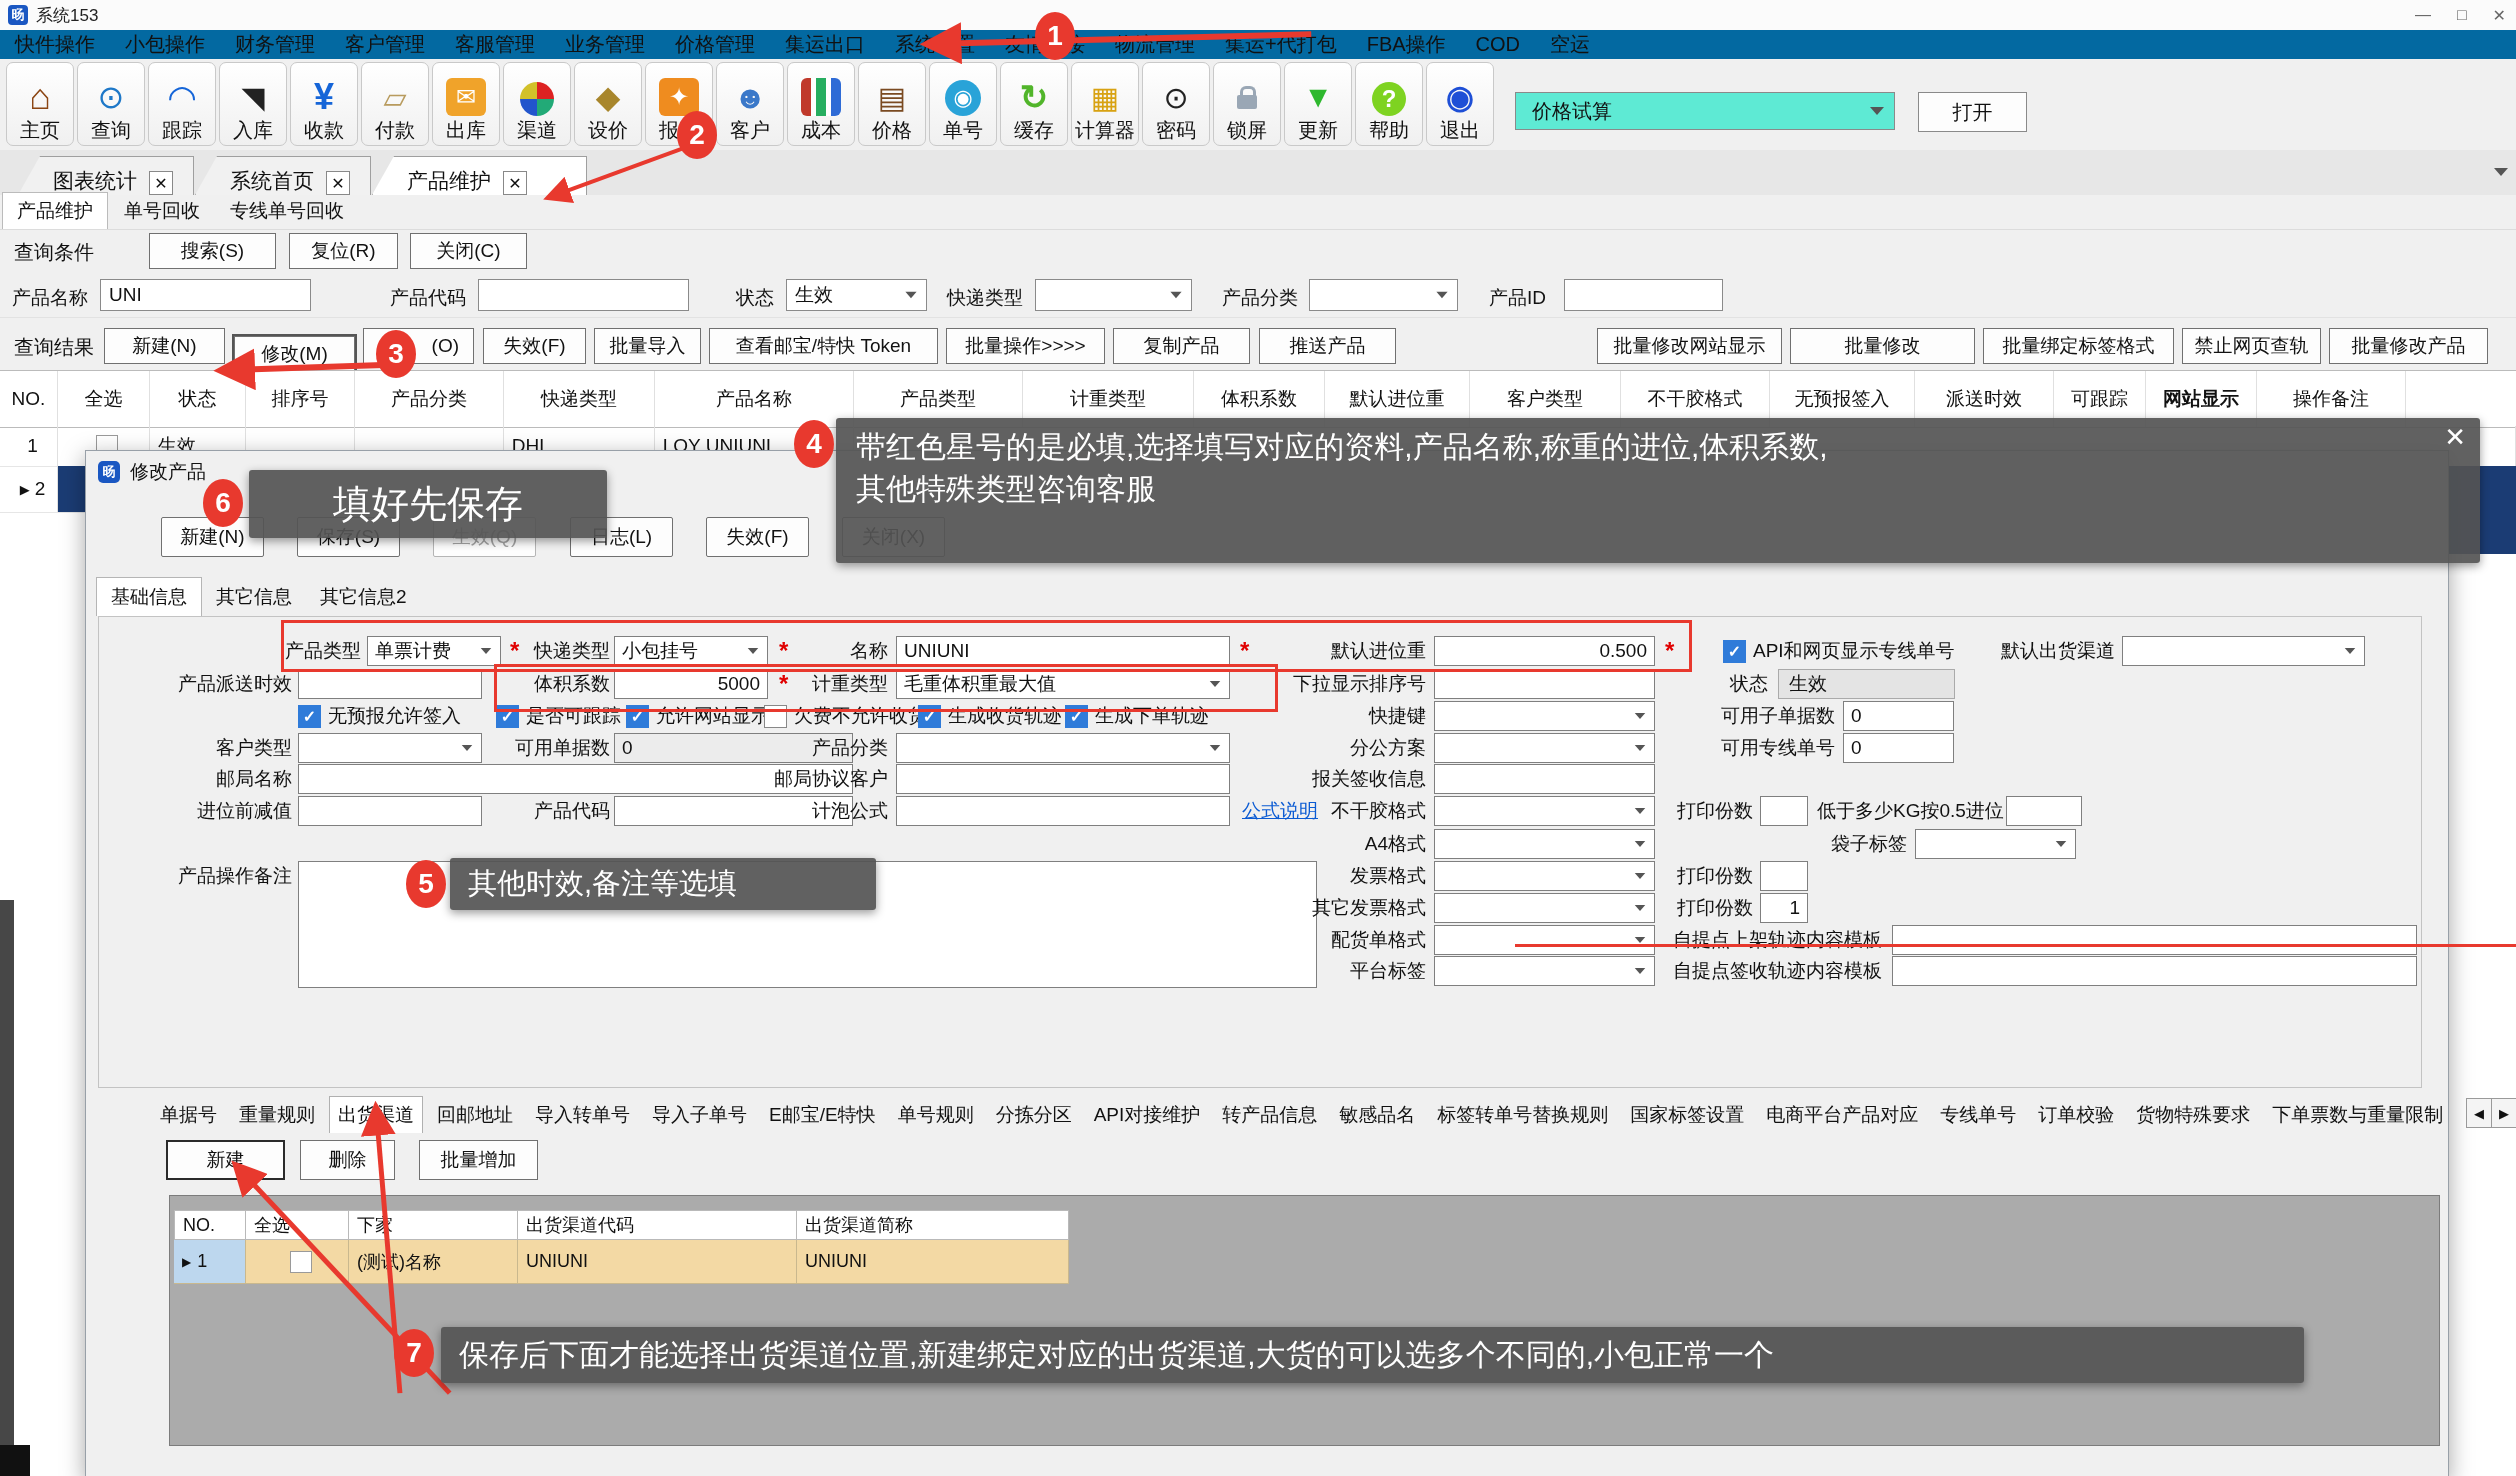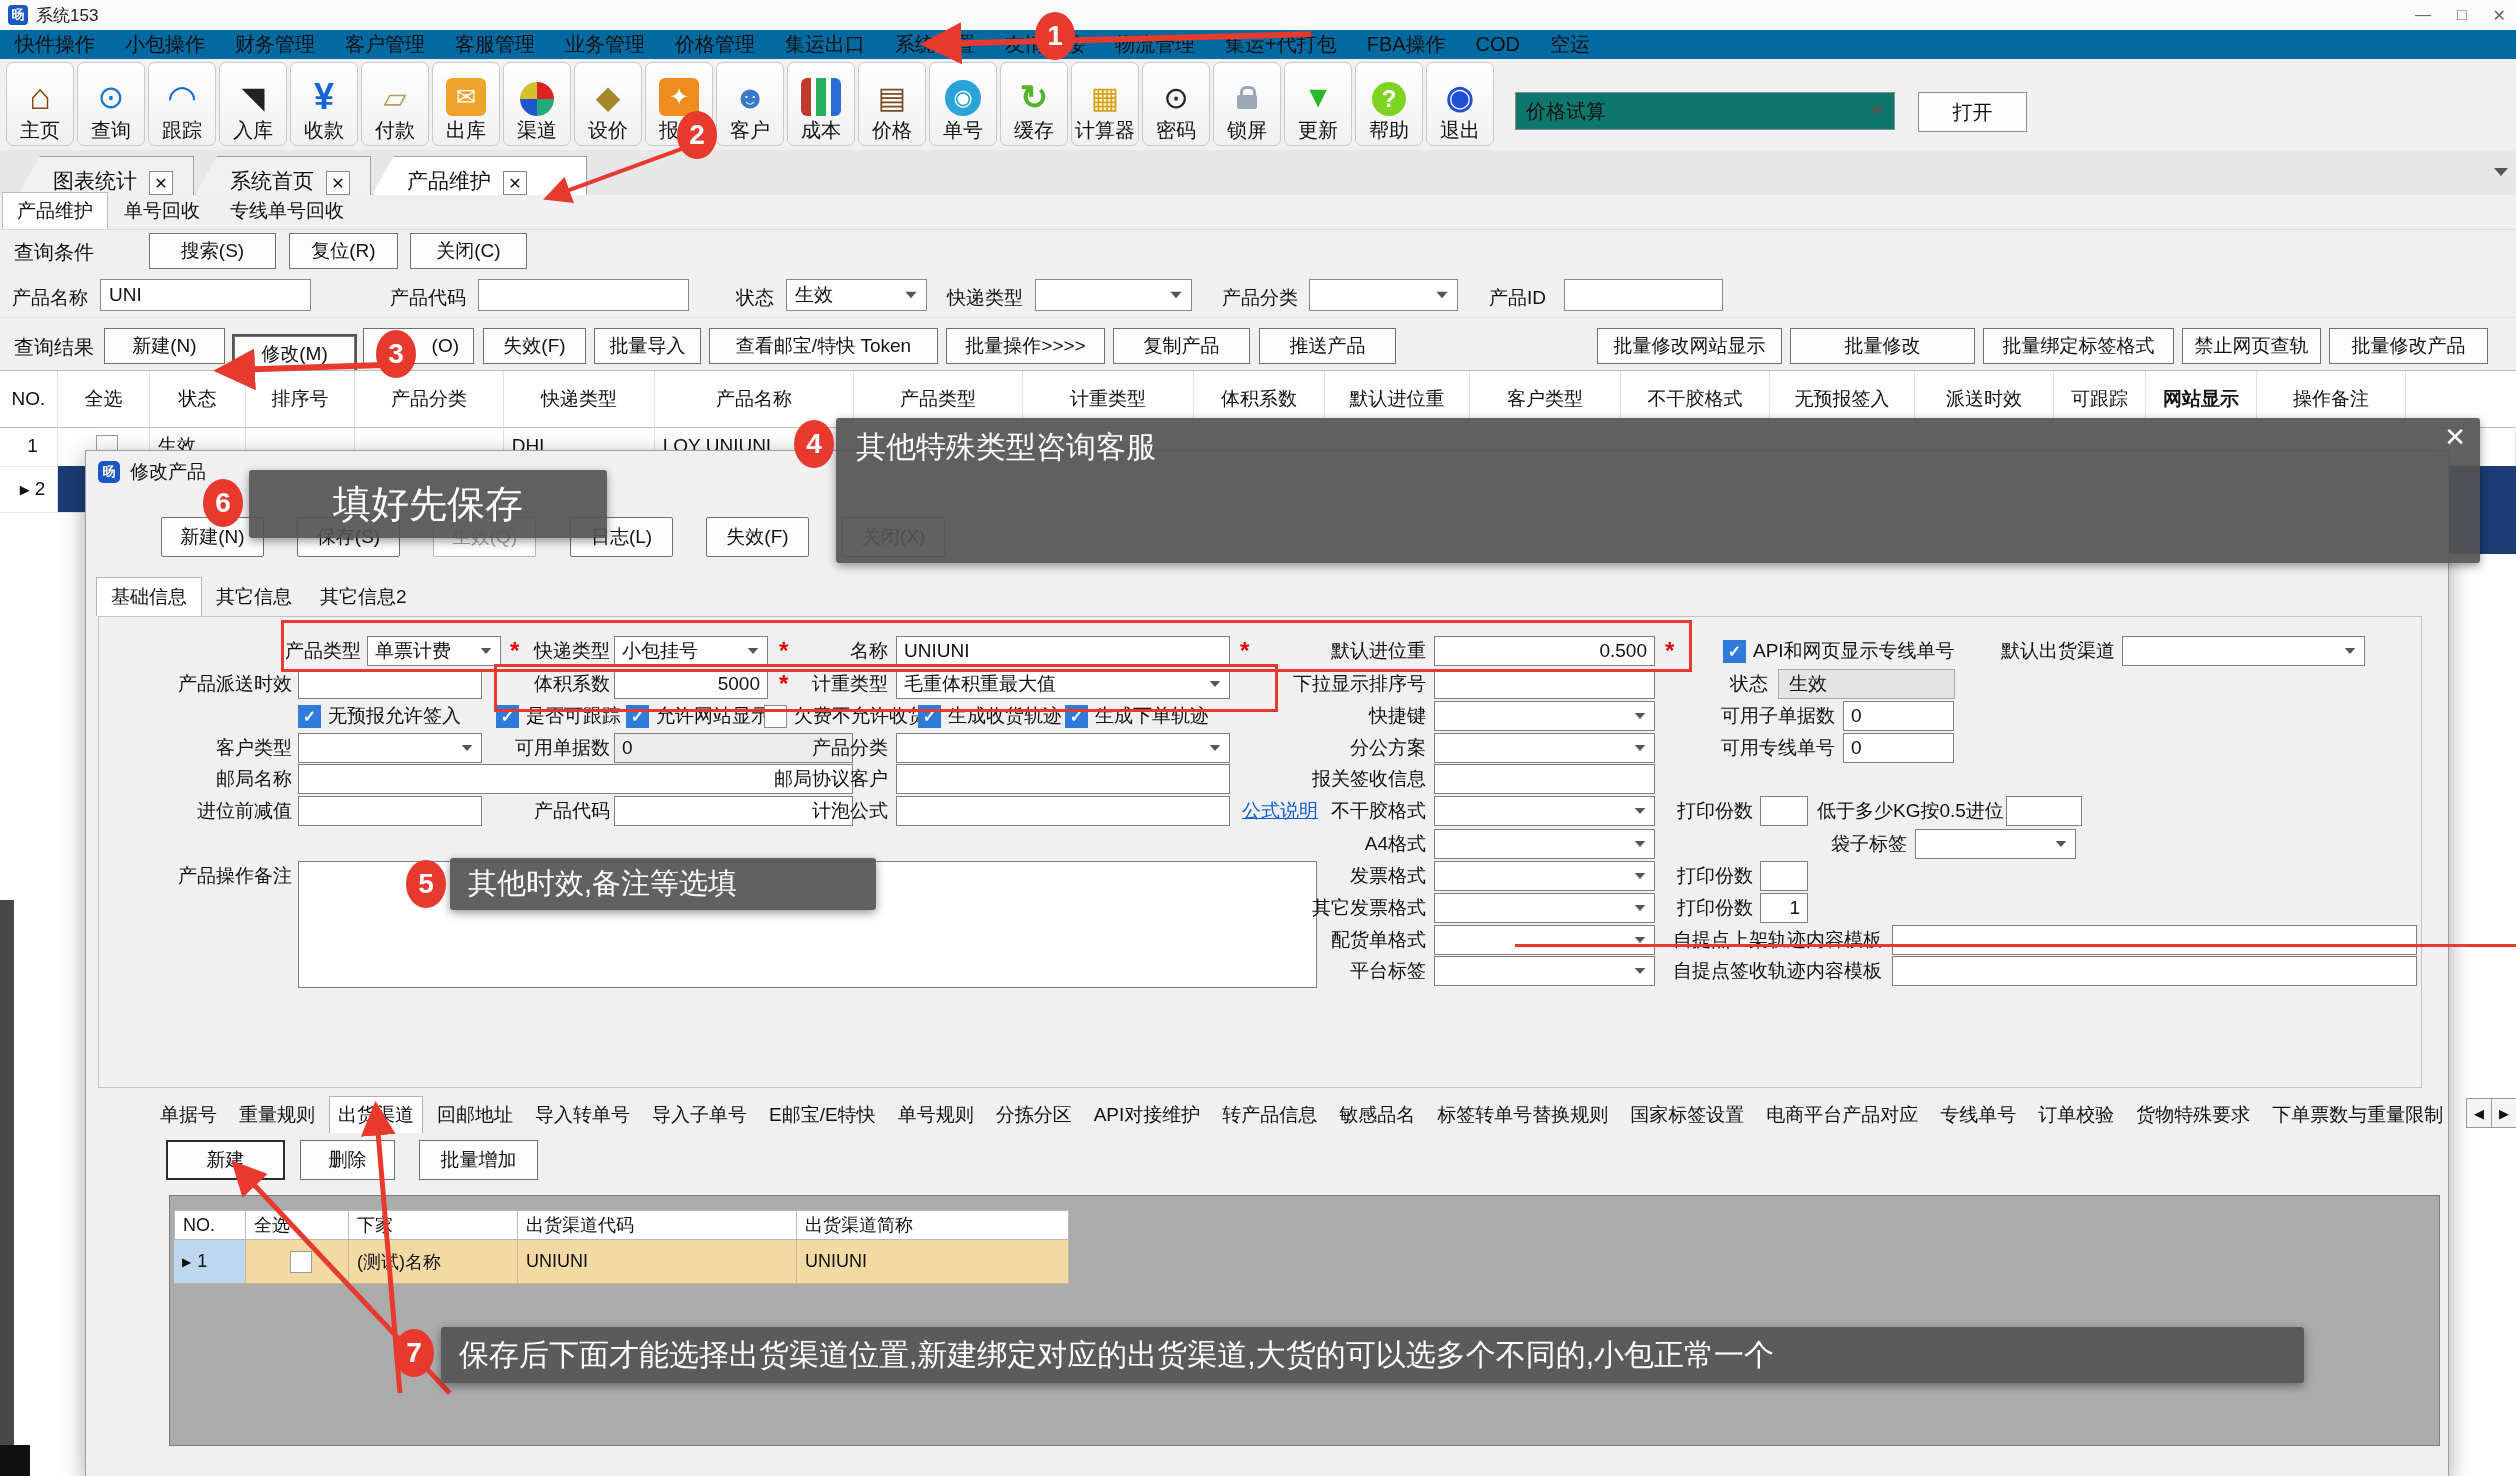--- a/index.html
+++ b/index.html
@@ -37,21 +37,21 @@
   .ic-price{color:#7a4a21;font-size:30px;}
   .ic-bill{background:#29a3d8;border-radius:50%;width:36px;height:36px;font-size:22px;}
   .ic-cache{color:#51b52a;font-size:34px;font-weight:bold;}
   .ic-calc{color:#d8a212;font-size:30px;}
   .ic-pass{color:#222;font-size:30px;}
   .lockbody{width:20px;height:14px;background:#9aa7b5;border-radius:2px;position:relative;margin-top:10px;}
   .lockbody:before{content:"";position:absolute;left:3px;top:-9px;width:10px;height:9px;border:3px solid #9aa7b5;border-bottom:none;border-radius:6px 6px 0 0;}
   .ic-upd{color:#2eb82e;font-size:30px;}
   .ic-help{background:#7ed321;border-radius:50%;width:34px;height:34px;font-size:24px;font-weight:bold;}
   .ic-exit{color:#1e4fd6;font-size:32px;font-weight:bold;}
-  .combo{position:absolute;left:1515px;top:33px;width:380px;height:38px;background:#0f766e;border:1px solid #8a8a8a;display:flex;align-items:center;font-size:20px;padding-left:10px;box-sizing:border-box;}
+  .combo{position:absolute;left:1515px;top:33px;width:380px;height:38px;background:#5eead4;border:1px solid #8a8a8a;display:flex;align-items:center;font-size:20px;padding-left:16px;box-sizing:border-box;}
   .combo .dd{margin-left:auto;margin-right:10px;}
   .openbtn{position:absolute;left:1918px;top:33px;width:107px;height:38px;background:#fdfdfd;border:1px solid #8a8a8a;font-size:20px;display:flex;align-items:center;justify-content:center;}
   .dd{width:0;height:0;border-left:7px solid transparent;border-right:7px solid transparent;border-top:8px solid #555;}
   
   .tabbar{left:0;top:150px;width:2516px;height:45px;background:#e7e7e7;border-bottom:1px solid #cfcfcf;}
   .dtab{position:absolute;top:6px;height:38px;background:#f1f1f1;border:1px solid #9f9f9f;border-bottom:none;display:flex;align-items:flex-end;gap:12px;font-size:21px;padding:0 20px 0 34px;clip-path:polygon(22px 0,100% 0,100% 100%,0 100%);}
   .dtab.active{background:#ffffff;z-index:2;}
   .dtab .x{border:1px solid #888;background:#fff;font-size:16px;width:22px;height:22px;display:flex;align-items:center;justify-content:center;}
   .tab-ovf{position:absolute;right:8px;top:18px;}
   
@@ -608,20 +608,21 @@
         <div class="brc" style="width:169px;">(测试)名称</div>
         <div class="brc" style="width:279px;">UNIUNI</div>
         <div class="brc" style="width:272px;">UNIUNI</div>
       </div>
     </div>
   </div>
 
   <div class="redline" style="left:1515px;top:944px;width:1001px;"></div>
 
   <div class="tip" style="left:836px;top:418px;width:1644px;height:145px;padding:8px 20px;box-sizing:border-box;">
+    <div class="ln">带红色星号的是必填,选择填写对应的资料,产品名称,称重的进位,体积系数,</div>
     <div class="ln">其他特殊类型咨询客服</div>
     <span class="tipclose">✕</span>
   </div>
   <div class="tip" style="left:249px;top:470px;width:358px;height:68px;display:flex;align-items:center;justify-content:center;">
     <div style="font-size:38px;">填好先保存</div>
   </div>
   <div class="tip" style="left:450px;top:858px;width:426px;height:52px;display:flex;align-items:center;padding-left:18px;box-sizing:border-box;">
     <div style="font-size:29px;">其他时效,备注等选填</div>
   </div>
   <div class="tip" style="left:441px;top:1327px;width:1863px;height:56px;display:flex;align-items:center;padding-left:18px;box-sizing:border-box;">

